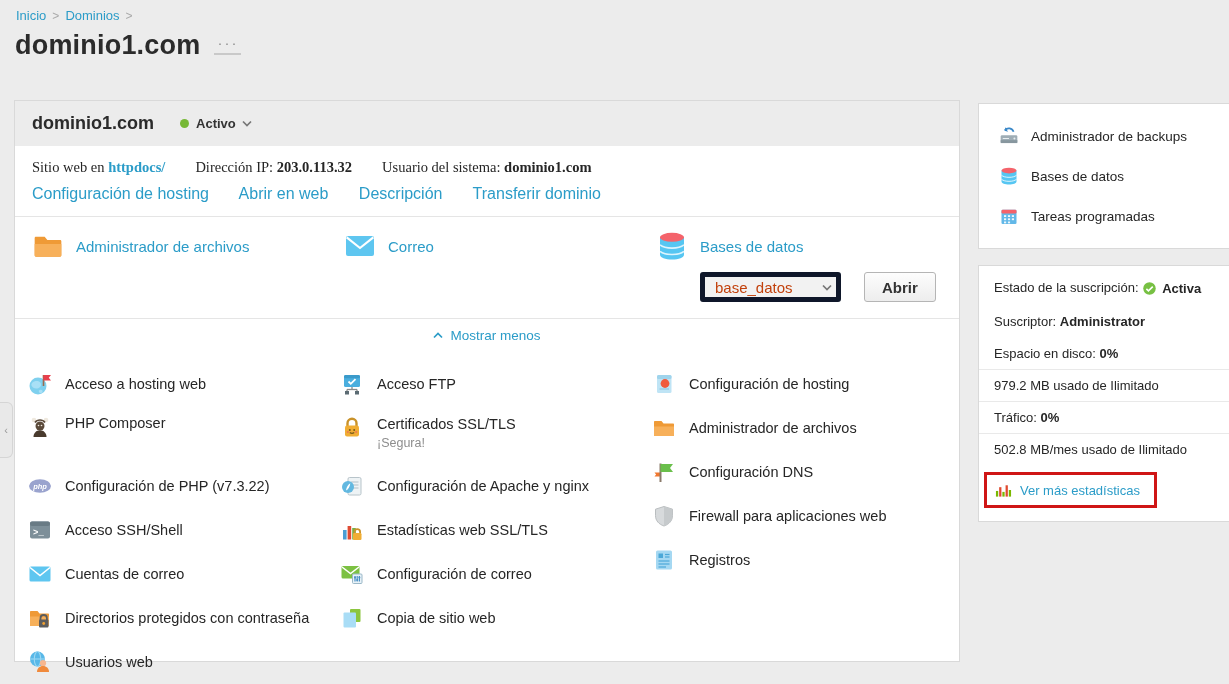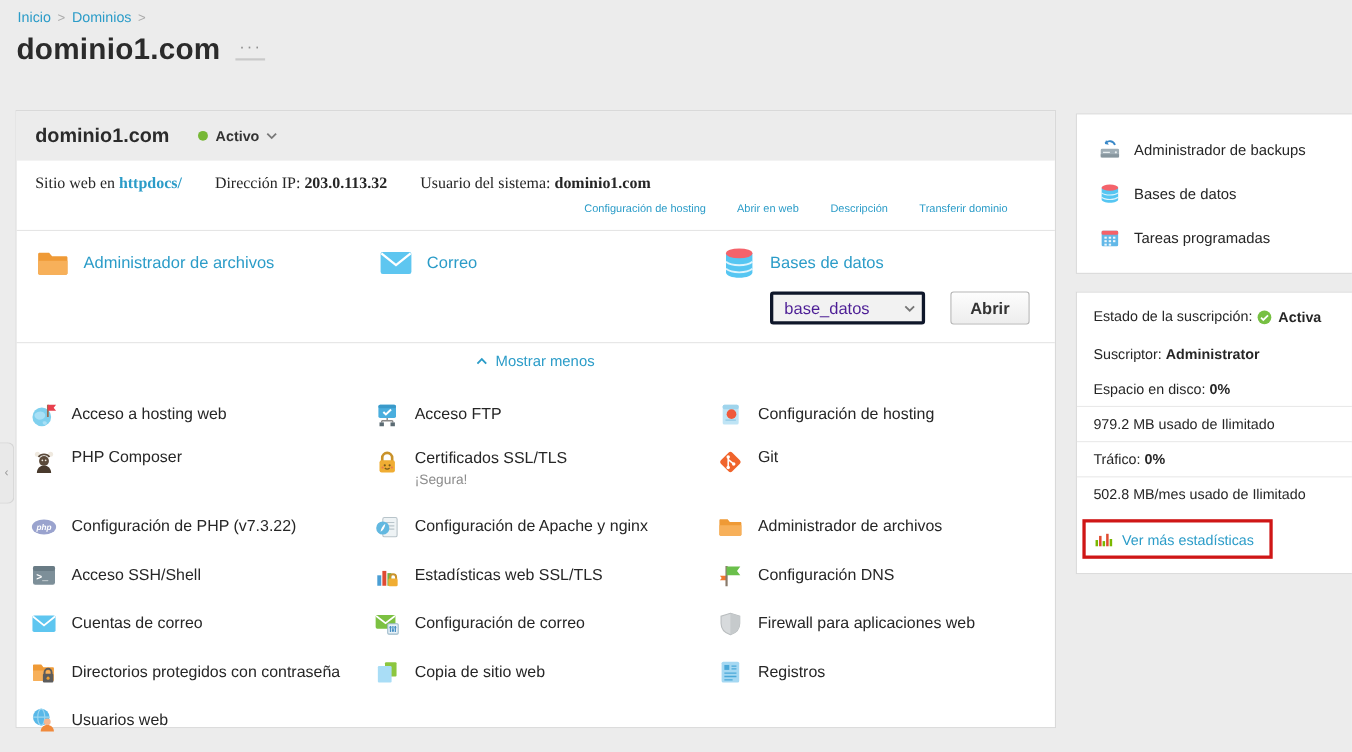--- a/index.html
+++ b/index.html
@@ -29,34 +29,34 @@
   .card-header { height:45px; background:#ececec; display:flex; align-items:center; padding:0 17px; }
   .card-title { font-size:18px; font-weight:700; color:#2b2b2b; }
   .status { display:flex; align-items:center; margin-left:26px; cursor:pointer; }
   .status-dot { width:9px; height:9px; border-radius:50%; background:#77b836; margin-right:7px; }
   .status-label { font-size:13px; font-weight:700; color:#333; margin-right:6px; }
 
   .info-row { margin:13px 17px 0; font-size:14.5px; }
   .info-item { margin-right:26px;font-family:Liberation Serif, serif; }
   .info-item b { font-weight:700; }
   .info-item .link b, .info-item a { font-weight:700; }
-  .links-row { margin:9px 17px 13px; font-size:10px;text-align:right; }
+  .links-row { margin:9px 17px 13px; font-size:16px; }
   .links-row a { margin-right:26px; }
 
   .quick-row { display:flex; padding:13px 17px 16px; border-top:1px solid #e5e5e5;
     border-bottom:1px solid #e5e5e5; }
   .quick-col { width:312px; }
   .quick-col:last-child { flex:1; }
   .quick-head { display:flex; align-items:center; gap:12px; height:32px; font-size:15px; }
   .quick-head a { font-size:15px; }
   .db-controls { display:flex; align-items:center; margin:10px 0 0 44px; }
   .select-wrap { position:relative; }
   .db-select { appearance:none; -webkit-appearance:none; width:141px; height:30px;
-    background:#f2f2f2; border:3px solid #0f172a; border-radius:3px; font-size:15px;
-    color:#4c1d95; padding:0 24px 0 10px; font-family:"Liberation Sans", sans-serif; }
+    background:#f2f2f2; border:5px solid #0f172a; border-radius:3px; font-size:15px;
+    color:#c2410c; padding:0 24px 0 10px; font-family:"Liberation Sans", sans-serif; }
   .select-chevron { position:absolute; right:9px; top:12px; pointer-events:none; }
   .btn { margin-left:23px; height:30px; padding:0 17px; font-size:15px; font-weight:700;
     color:#333; background:linear-gradient(#fdfdfd,#ededed); border:1px solid #b5b5b5;
     border-radius:3px; cursor:pointer; font-family:"Liberation Sans", sans-serif; }
 
   .show-less-row { height:33px; display:flex; align-items:center; justify-content:center;
     font-size:13.5px; }
   .show-less-row a { display:flex; align-items:center; gap:7px; }
 
   .tools { display:flex; padding:10px 13px 0; }
@@ -451,26 +451,20 @@
       </div>
     </div>
 
     <div class="tool-col">
       <div class="tool-item">
         <svg class="ticon" width="24" height="24" viewBox="0 0 24 24">
             <use href="#i-hosting-settings"></use>
           </svg>
         <span class="tool-label">Configuración de hosting</span>
       </div>
-      <div class="tool-item tall">
-        <svg class="ticon" width="24" height="24" viewBox="0 0 24 24">
-            <use href="#i-git"></use>
-          </svg>
-        <span class="tool-label">Git</span>
-      </div>
       <div class="tool-item">
         <svg class="ticon" width="24" height="24" viewBox="0 0 24 24">
             <use href="#i-folder"></use>
           </svg>
         <span class="tool-label">Administrador de archivos</span>
       </div>
       <div class="tool-item">
         <svg class="ticon" width="24" height="24" viewBox="0 0 24 24">
             <use href="#i-dns-flag"></use>
           </svg>

